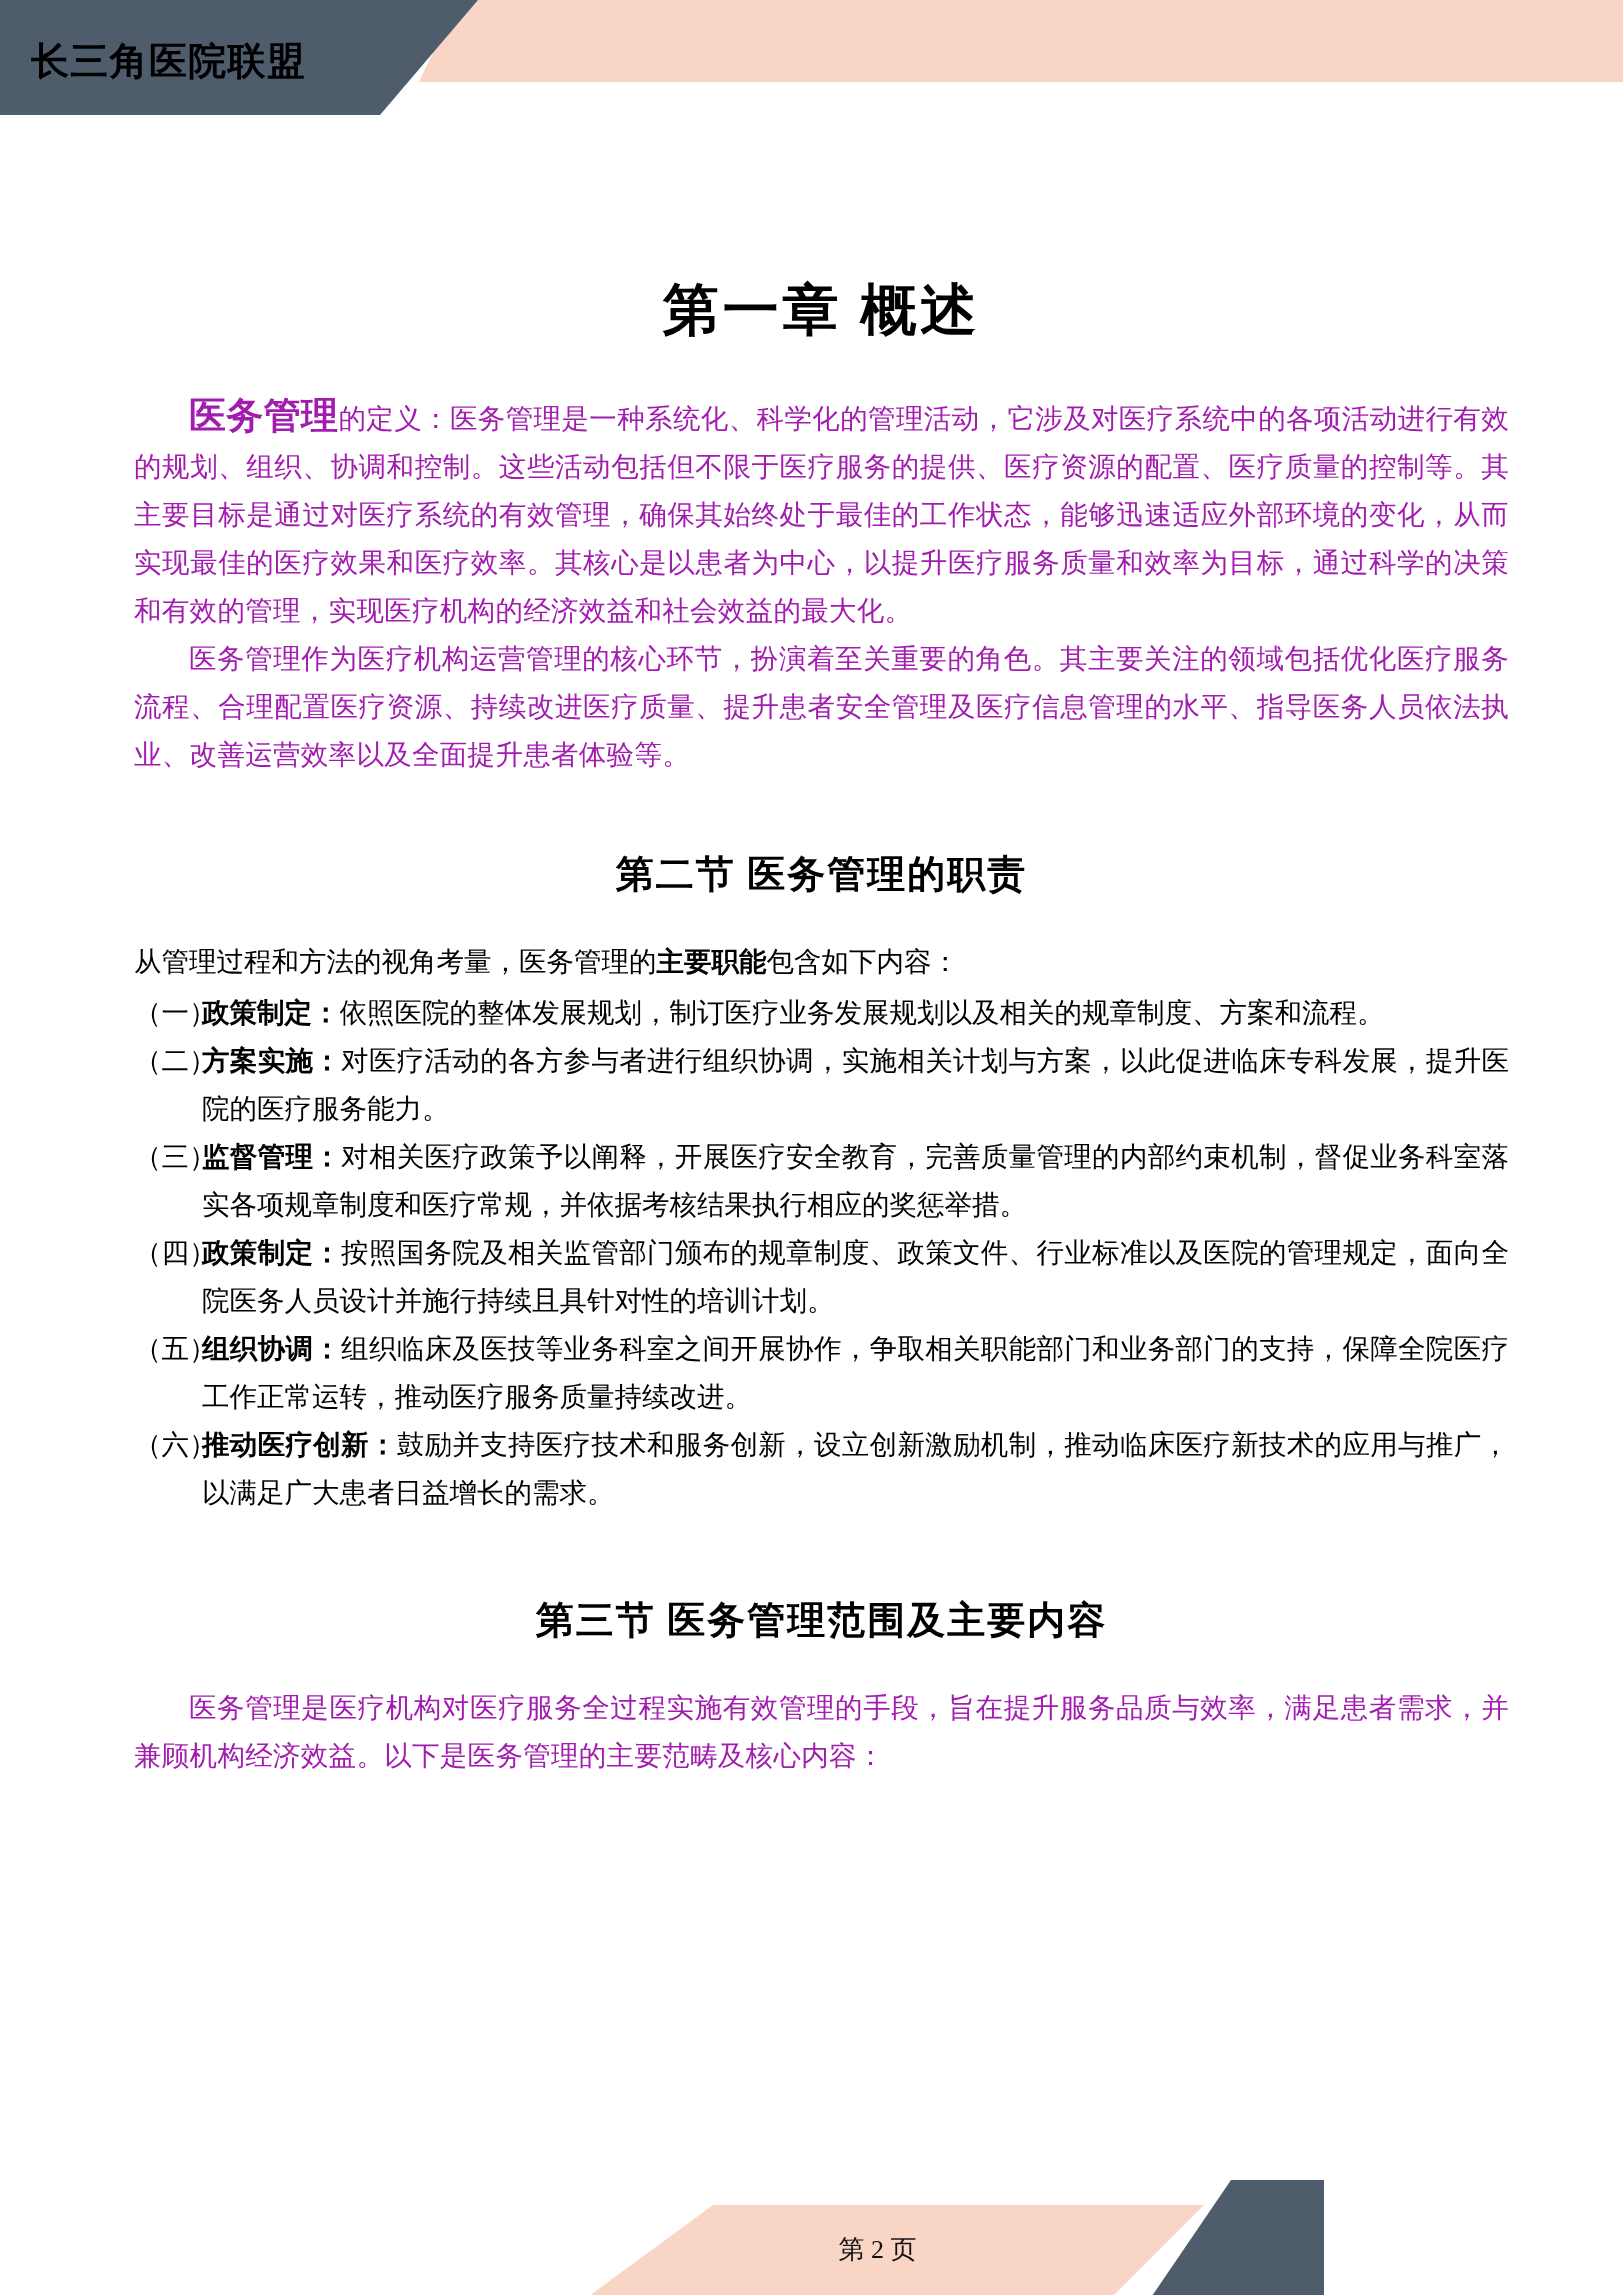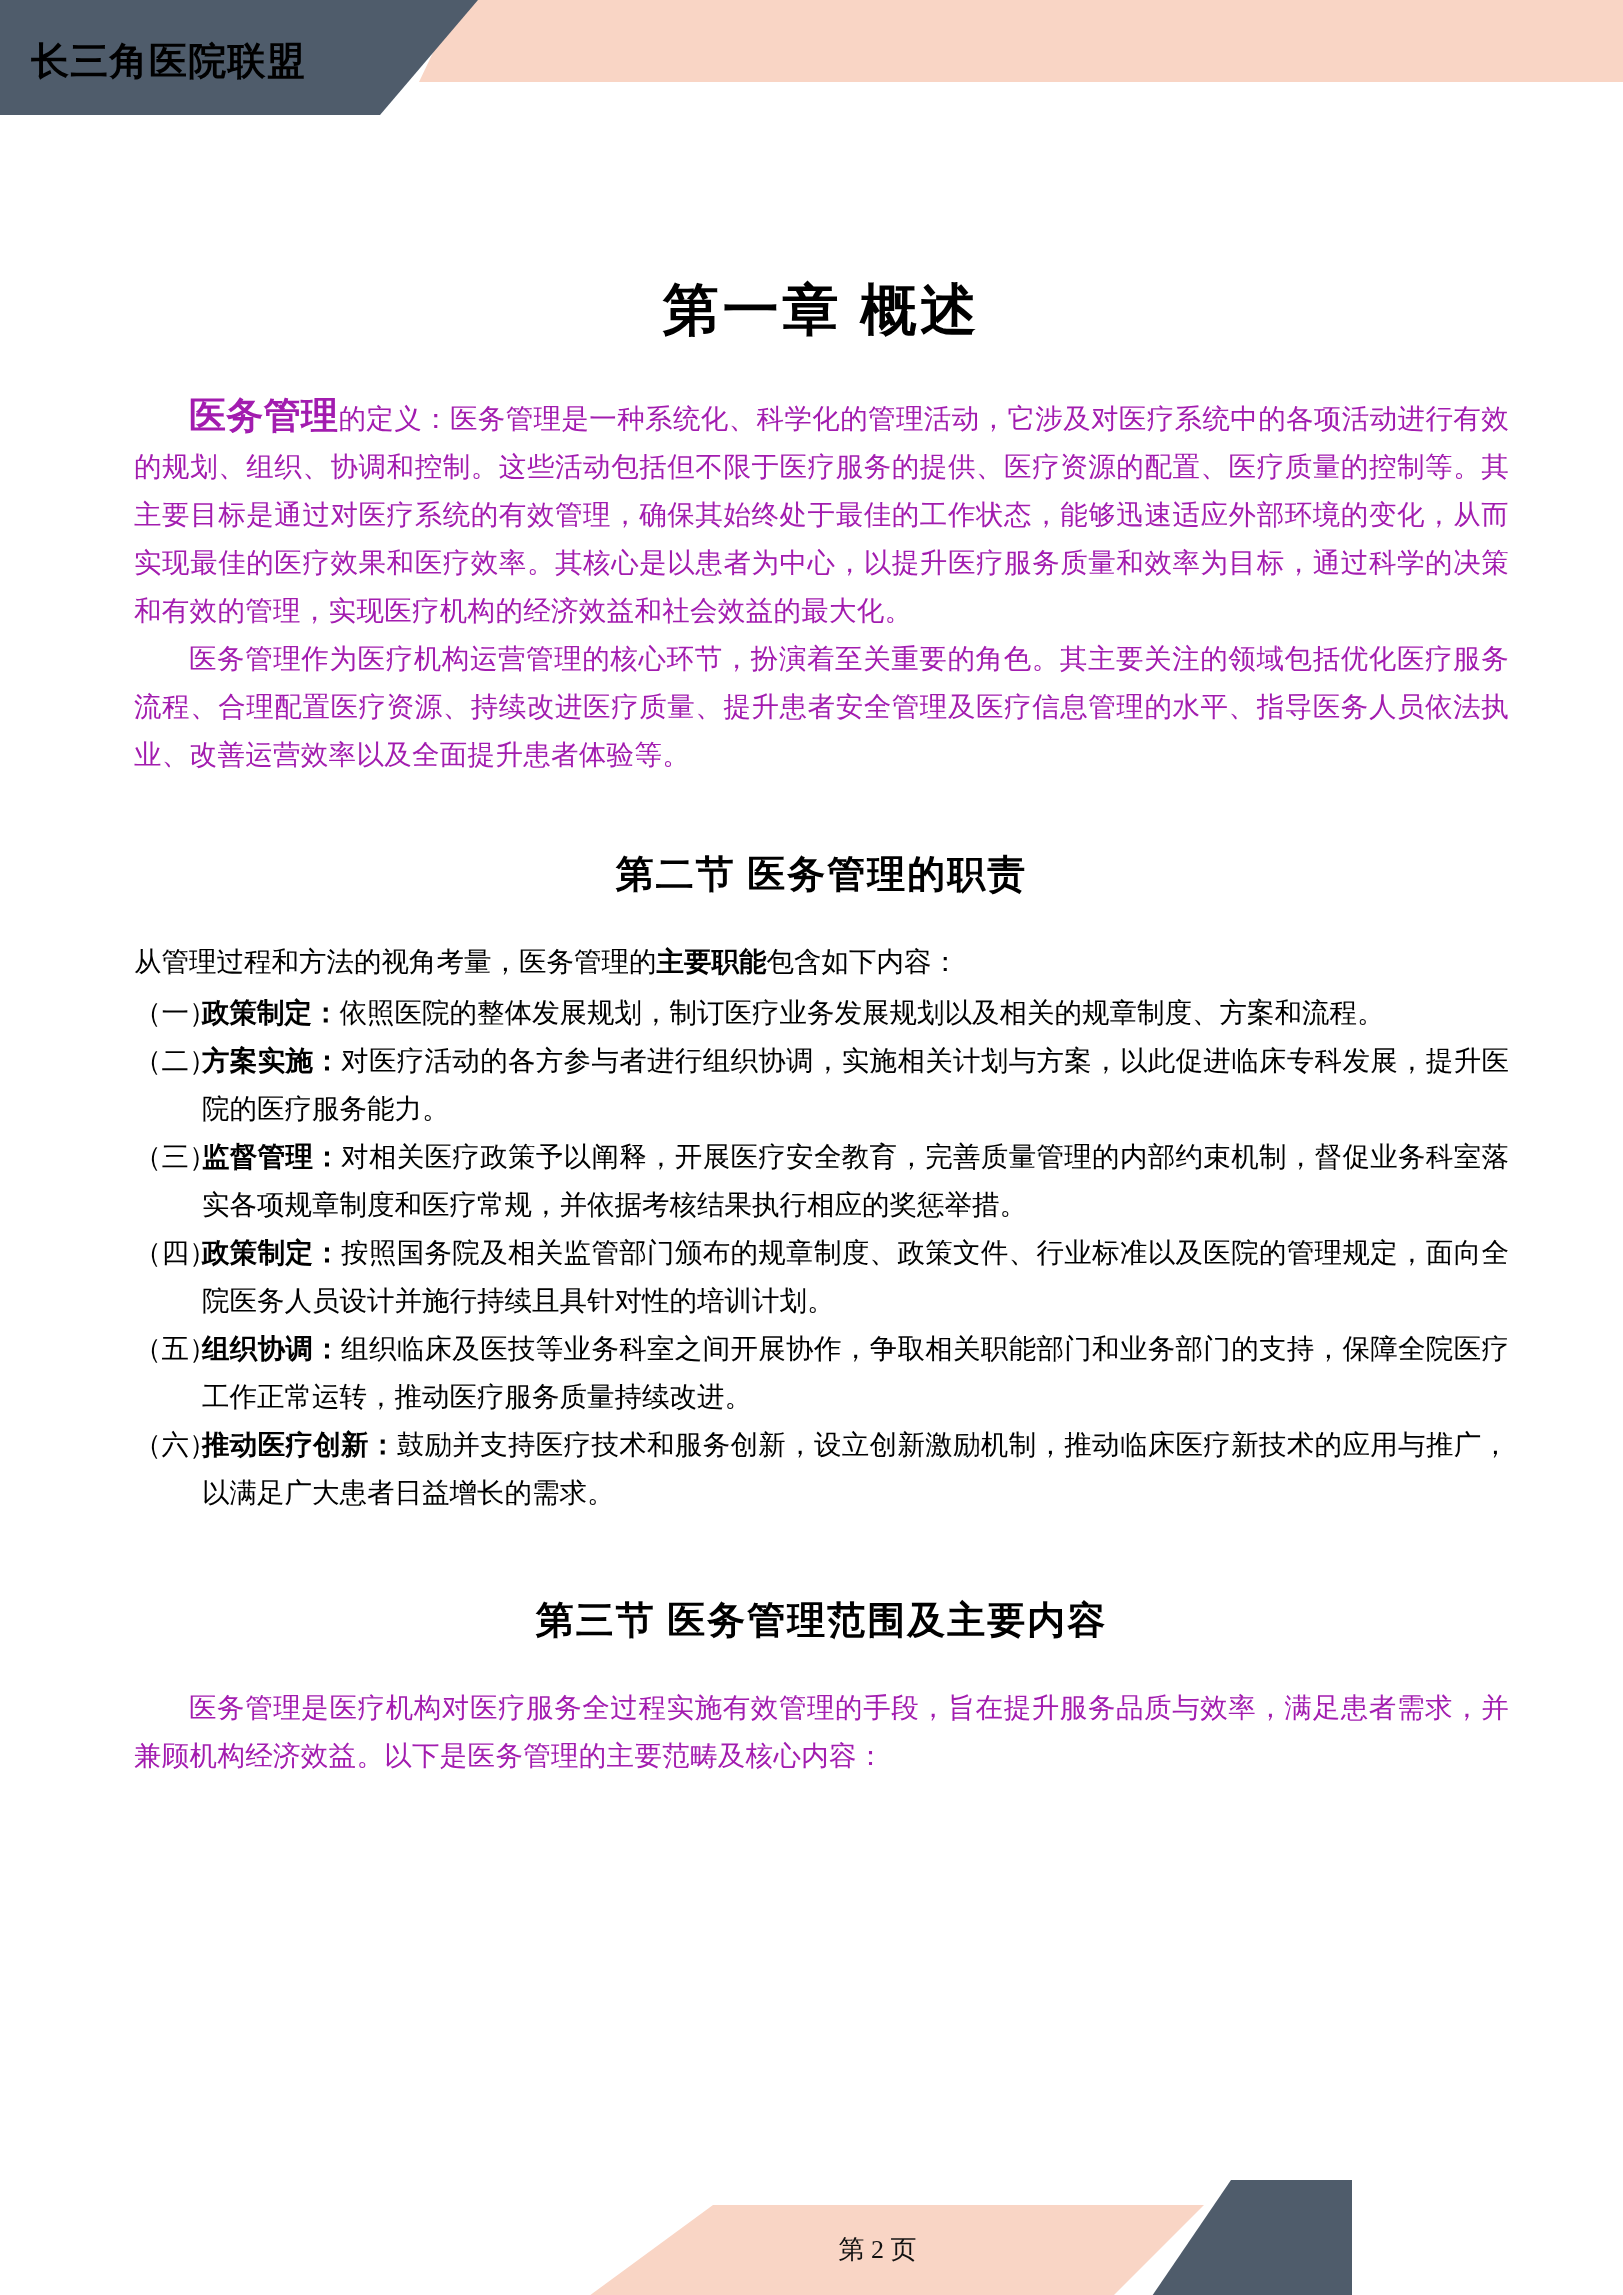--- a/index.html
+++ b/index.html
@@ -58,21 +58,20 @@
   }
 
   
   .footer-band {
     position: absolute;
     left: 0;
     top: 2180px;
     width: 1324px;
     height: 116px;
     overflow: hidden;
-    padding-left: 28px;
   }
   .ftr-peach {
     position: absolute;
     left: 0;
     top: 25px;
     width: 1623px;
     height: 91px;
     background: #F9D5C5;
     clip-path: polygon(713px 0, 1204px 0, 1113px 91px, 589px 91px);
   }

